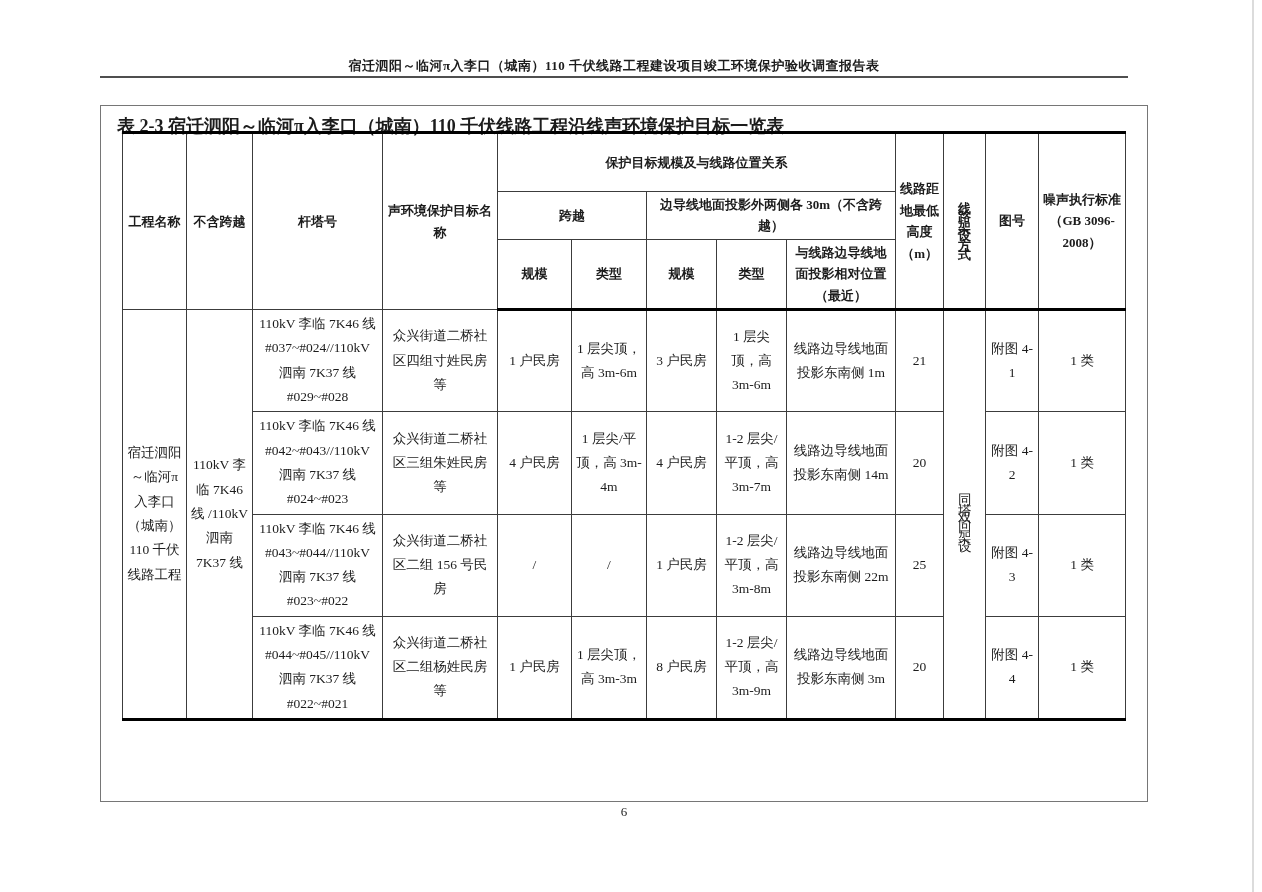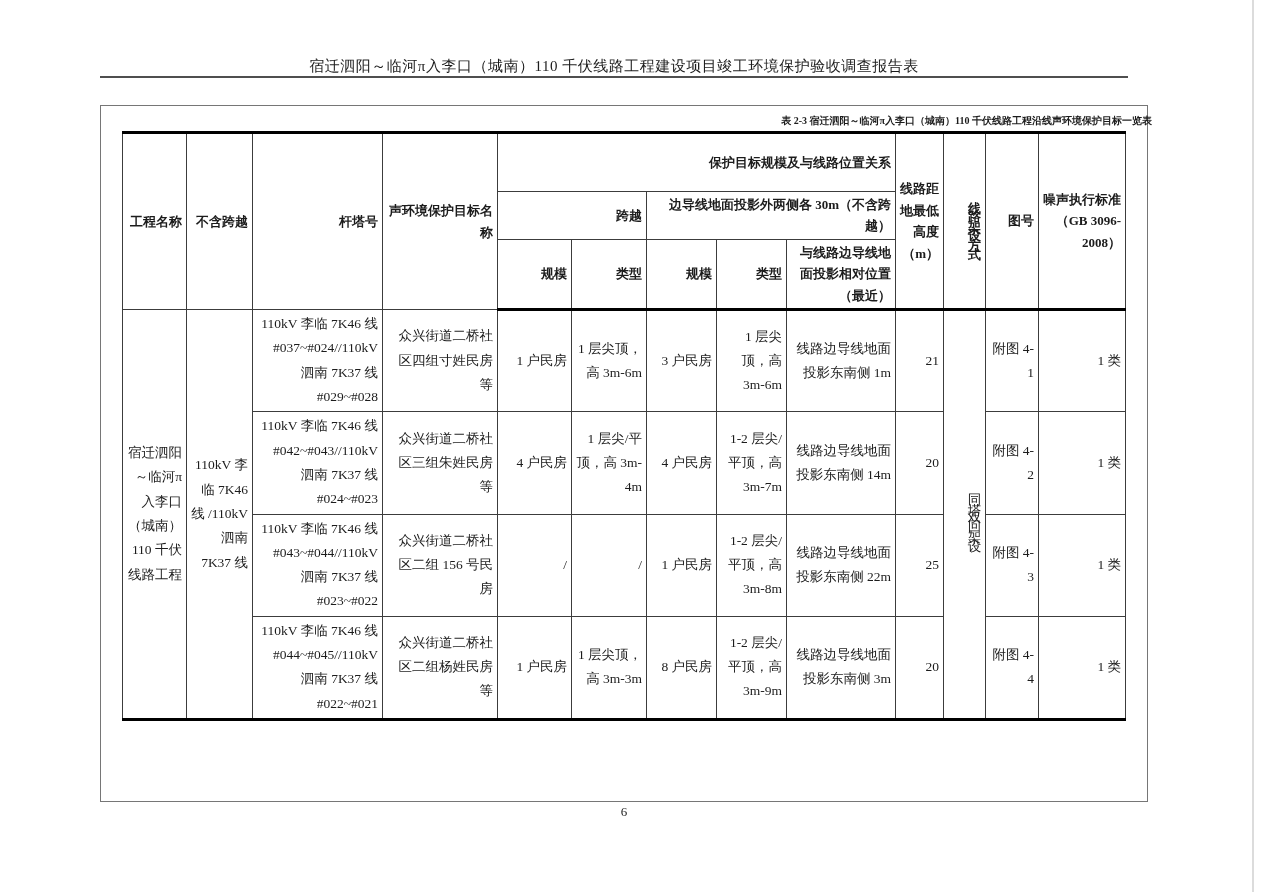--- a/index.html
+++ b/index.html
@@ -11,22 +11,22 @@
     font-family: "Liberation Serif", "DejaVu Serif", serif;
     color: #1c1c1c;
     overflow: hidden;
   }
   .abs { position: absolute; }
 
   
   .page-header-title {
     top: 57px; left: 100px; width: 1028px;
     text-align: center;
-    font-size: 15px;
-    font-weight: normal;
+    font-size: 13px;
+    font-weight: bold;
     letter-spacing: 0.5px;
     white-space: nowrap;
   }
   .page-header-rule {
     top: 76px; left: 100px; width: 1028px; height: 2px;
     background: #4f4f4f;
   }
   .outer-box {
     top: 105px; left: 100px;
     width: 1046px; height: 695px;
@@ -38,39 +38,39 @@
     text-align: center;
     font-size: 13px;
   }
   .page-right-edge {
     top: 0; left: 1252px; width: 2px; height: 892px;
     background: #dcdcdc;
   }
 
   
   .table-title {
-    top: 8px; left: 5px; width: 100%;
-    text-align: right;
-    font-size: 10px;
+    top: 8px; left: 16px; width: 100%;
+    text-align: left;
+    font-size: 18px;
     font-weight: bold;
     white-space: nowrap;
   }
   .tbl-wrap { top: 25px; left: 21px; }
 
   table.noise {
     border-collapse: collapse;
     table-layout: fixed;
     width: 1003px;
     border-top: 3px solid #000;
     border-bottom: 3px solid #000;
   }
   table.noise th, table.noise td {
     border: 1px solid #3c3c3c;
     vertical-align: middle;
-    text-align: right;
+    text-align: center;
     padding: 2px 4px;
     overflow-wrap: break-word;
   }
   table.noise th {
     font-size: 13px;
     font-weight: bold;
     line-height: 1.65;
   }
   table.noise td {
     font-size: 13.5px;

